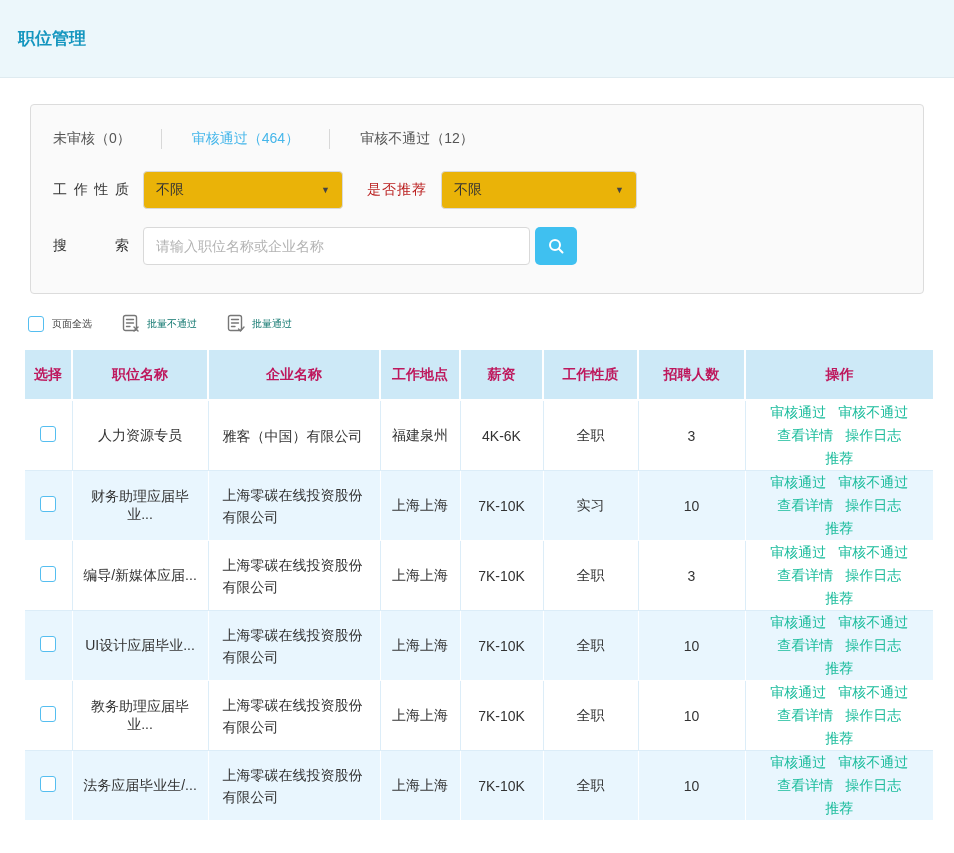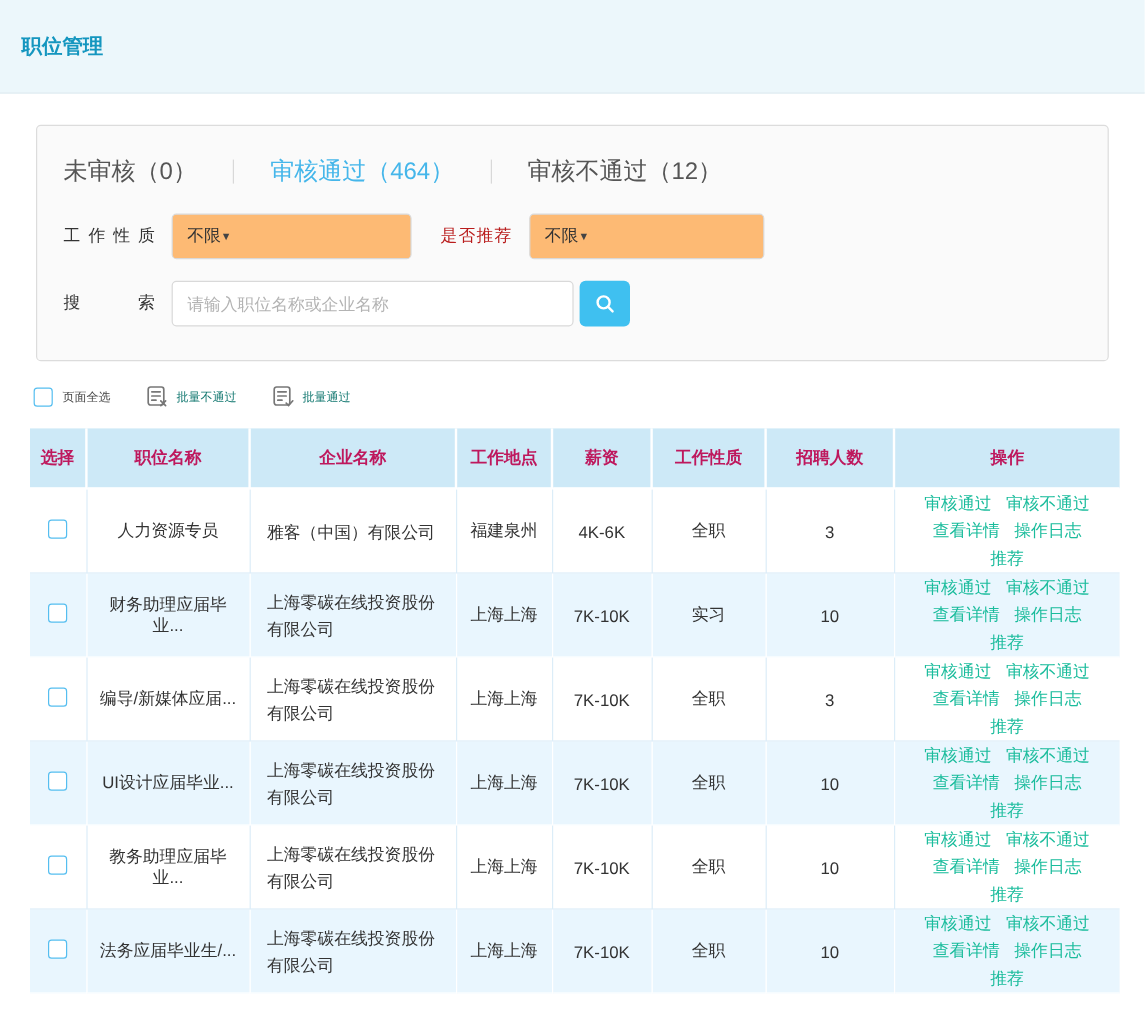--- a/index.html
+++ b/index.html
@@ -7,37 +7,37 @@
     font-family:"Liberation Sans","DejaVu Sans",sans-serif; color:#333; }
 
   
   .page-header { height:78px; background:#ecf7fb; border-bottom:1px solid #dfebf0;
     display:flex; align-items:center; padding:0 18px; }
   .page-title { font-size:17px; font-weight:bold; color:#1496bf; }
 
   
   .panel { margin:26px 30px 0 30px; background:#fafafa; border:1px solid #dcdcdc;
     border-radius:4px; padding:24px 24px 28px 22px; }
-  .tabs { display:flex; align-items:center; font-size:20px; color:#555; }
+  .tabs { display:flex; align-items:center; font-size:14px; color:#555; }
   .tab { cursor:pointer; white-space:nowrap; }
   .tab.active { color:#45b6ea; }
   .tab-sep { width:1px; height:20px; background:#d8d8d8; margin:0 30px; }
 
   .filter-row { display:flex; align-items:center; margin-top:22px; font-size:14px; }
   .flabel { display:inline-block; width:76px; text-align:justify; text-align-last:justify;
     margin-right:14px; color:#333; }
   .flabel2 { margin:0 14px 0 24px; letter-spacing:1px; color:#b91c1c; }
-  .select { width:200px; height:38px; background:#fdba74; border:1px solid #d9d9d9;
-    border-radius:4px; display:flex; align-items:center; 
+  .select { width:200px; height:38px; background:#eab308; border:1px solid #d9d9d9;
+    border-radius:4px; display:flex; align-items:center; justify-content:space-between;
     padding:0 12px; cursor:pointer; }
   .select.w2 { width:196px; }
   .caret { font-size:9px; color:#444; }
 
   .search-row { display:flex; align-items:center; margin-top:18px; font-size:14px; }
-  .search-input { width:335px; height:38px; border:1px solid #d9d9d9; border-radius:4px;
+  .search-input { width:387px; height:38px; border:1px solid #d9d9d9; border-radius:4px;
     padding:0 12px; font-size:14px; font-family:inherit; color:#333; outline:none; background:#fff; }
   .search-input::placeholder { color:#b3b3b3; }
   .search-btn { width:42px; height:38px; margin-left:5px; background:#3fc0f0; border:none;
     border-radius:5px; display:flex; align-items:center; justify-content:center; cursor:pointer; }
 
   
   .batch-row { display:flex; align-items:center; margin:20px 0 0 28px; font-size:10px; color:#444; }
   .checkbox { width:16px; height:16px; border:1px solid #55bef0; border-radius:3px;
     background:#fff; display:inline-block; cursor:pointer; flex:none; }
   .batch-select { display:flex; align-items:center; gap:8px; margin-right:30px; cursor:pointer; }

